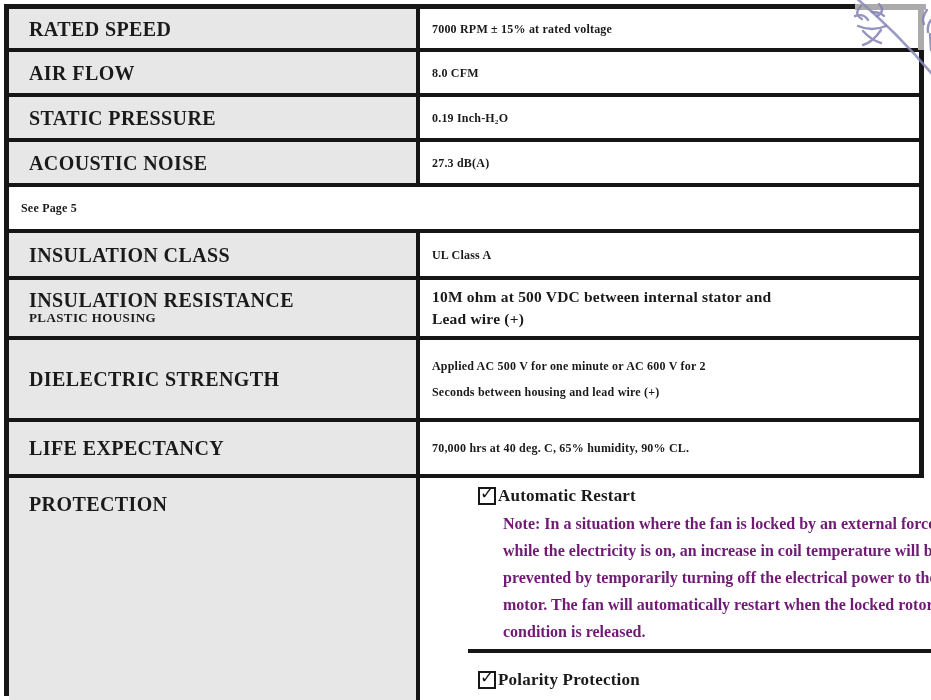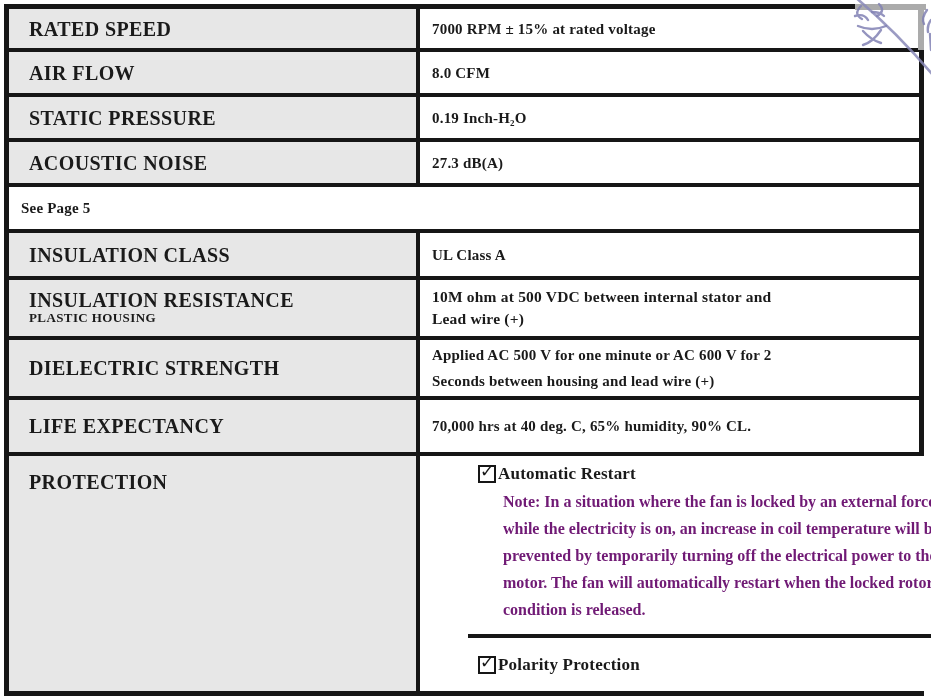--- a/index.html
+++ b/index.html
@@ -41,28 +41,28 @@
   .label-cell .sublbl{
     font-weight:bold;font-size:13px;letter-spacing:0.4px;
     line-height:16px;
   }
   .value-cell{
     flex:1 1 auto;background:#ffffff;
     display:flex;flex-direction:column;justify-content:center;
     padding-left:12px;padding-right:6px;
   }
   .value-cell .val{
-    font-weight:bold;font-size:15px;letter-spacing:0.2px;
+    font-weight:bold;font-size:12px;letter-spacing:0.2px;
     white-space:pre-line;line-height:22px;
   }
   .row-dielectric .val{line-height:26px;}
   .row-insulation-resistance .val{font-size:15.5px;line-height:22px;}
   
   .r1{height:43px;} .r2{height:45px;} .r3{height:45px;} .r4{height:45px;}
-  .r5{height:46px;} .r6{height:47px;} .r7{height:60px;} .r8{height:60px;}
+  .r5{height:46px;} .r6{height:47px;} .r7{height:60px;} .r8{height:82px;}
   .r9{height:56px;}
   
   .row-protection .label-cell{justify-content:flex-start;padding-top:16px;}
   .protection-stack{flex:1 1 auto;display:flex;flex-direction:column;background:#fff;padding-left:48px;}
   .protect-sub-a{
     flex:1 1 auto;box-sizing:border-box;
     border-bottom:4px solid #161616;
     padding:8px 4px 4px 10px;
   }
   .protect-sub-b{

